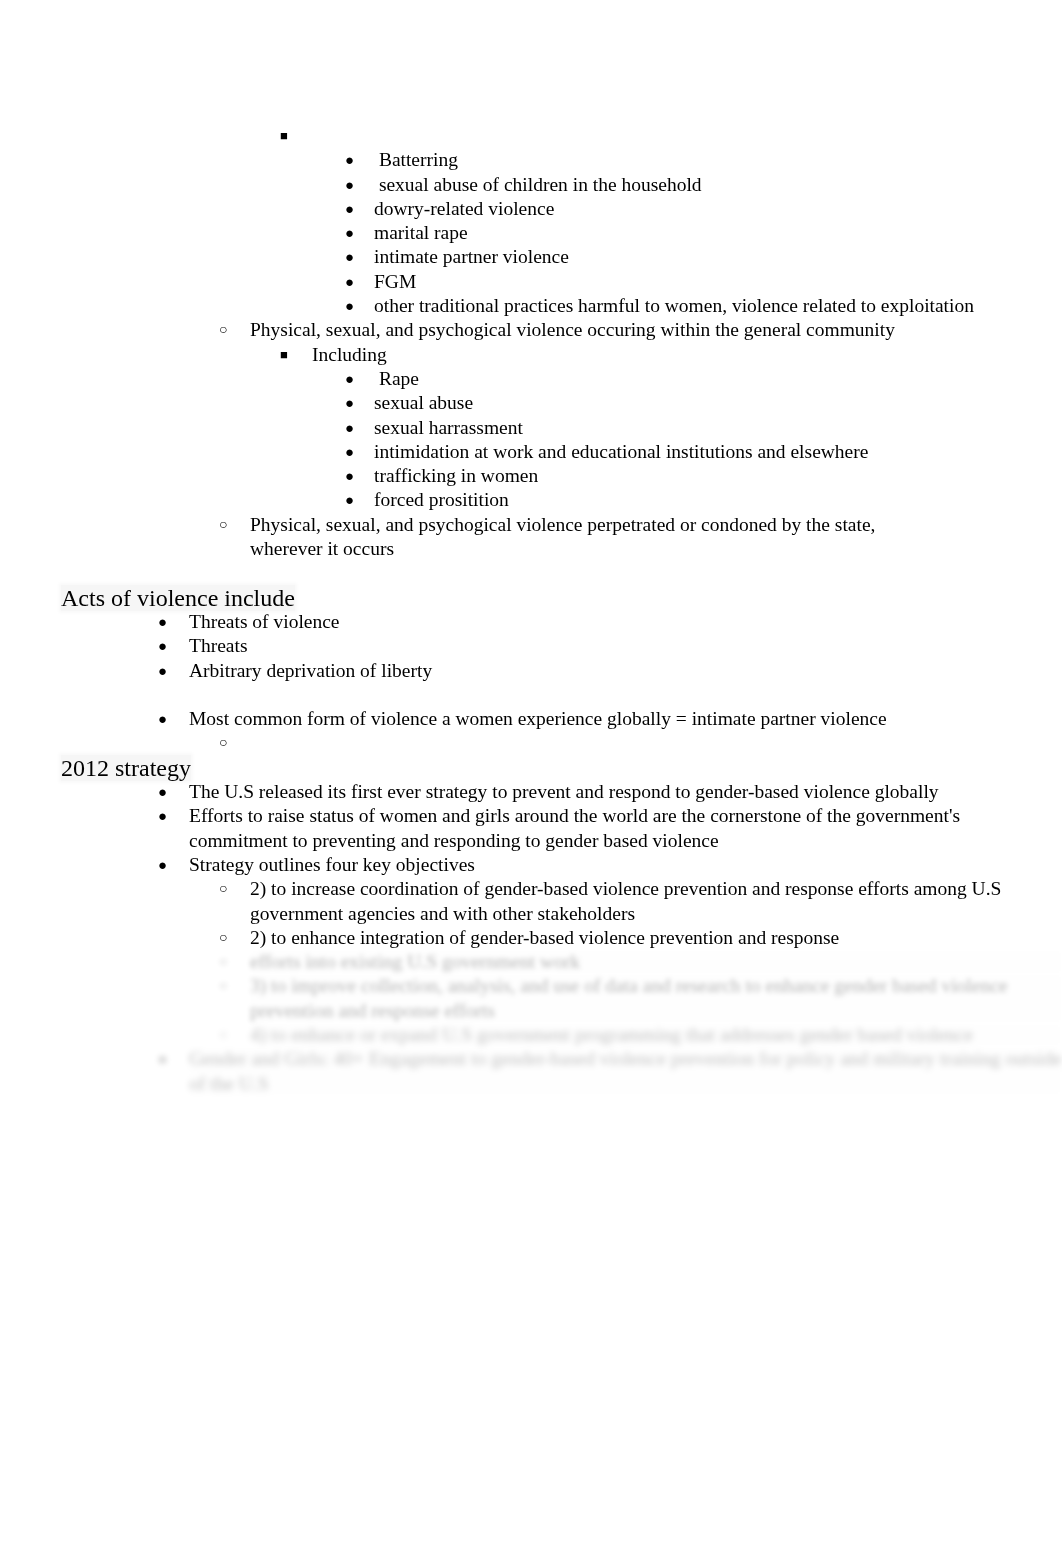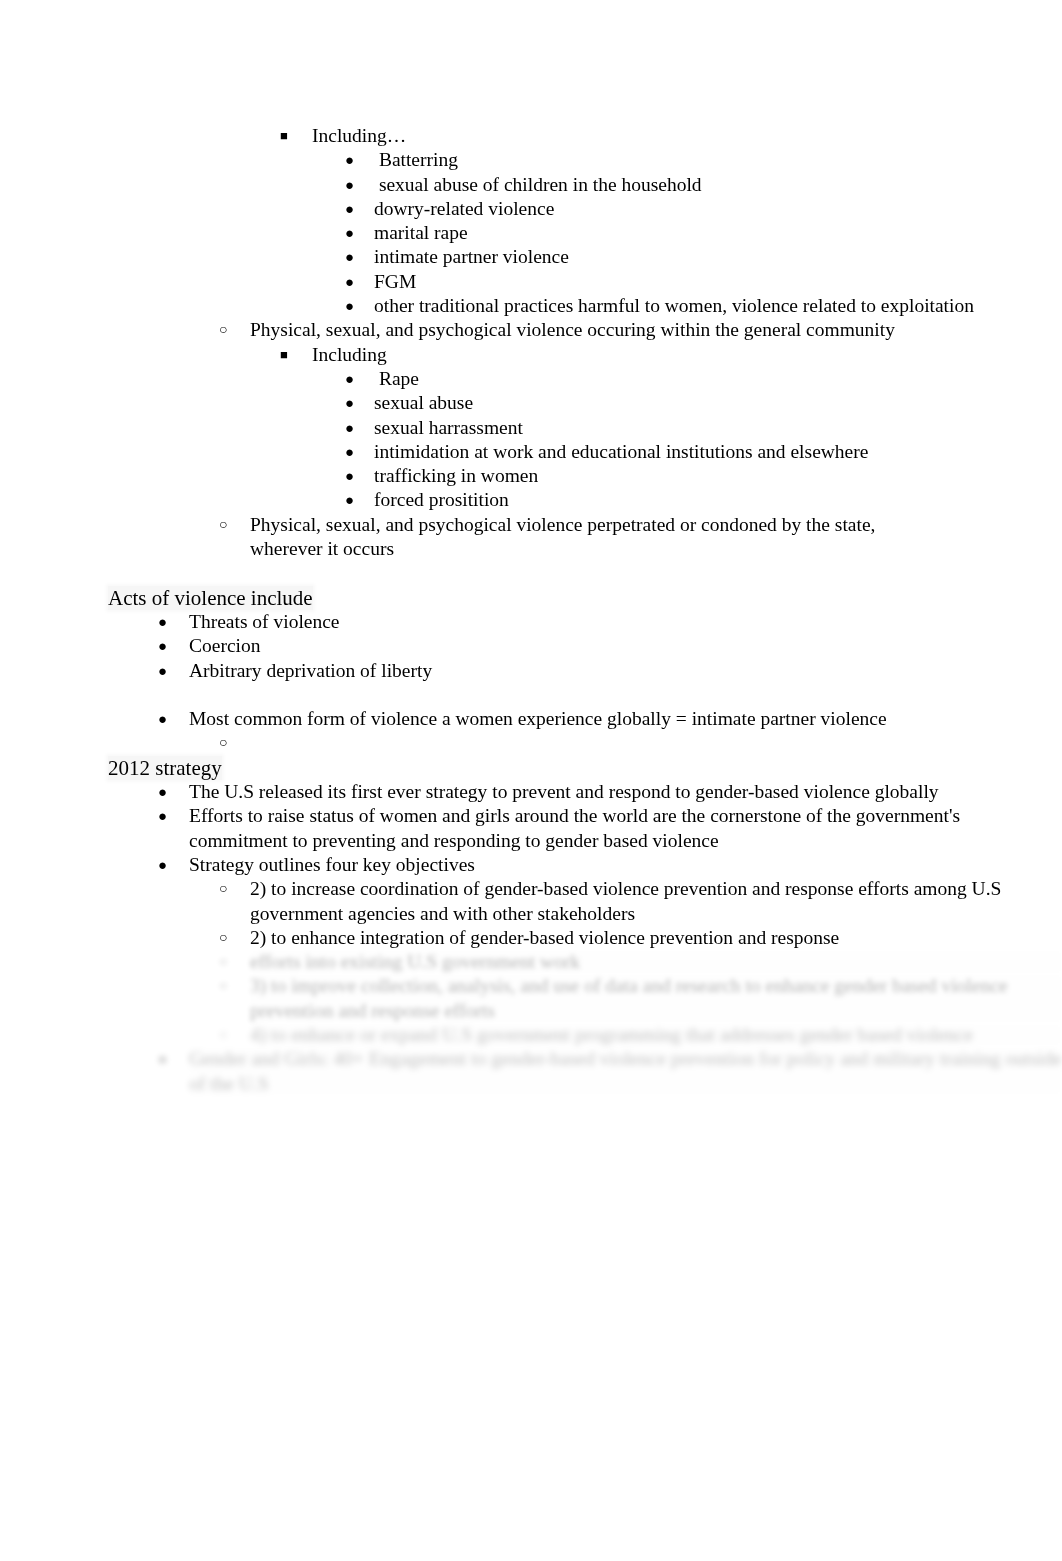--- a/index.html
+++ b/index.html
@@ -56,23 +56,23 @@
   
   .b-disc   { font-size: 15px;  line-height: 24.3px; }
   .b-circle { font-size: 14px;  line-height: 24.3px; }
   .b-square { font-size: 13px;  line-height: 24.3px; }
 
   .txt-right-pad { }
   .txt-right-pad-sm { padding-right: 112px; }
 
   
   .heading {
-    font-size: 21px;
+    font-size: 24px;
     line-height: 24.3px;
-    padding-left: 108px;
+    padding-left: 61px;
   }
   .heading .txt {
     display: inline;
     background: rgba(0, 0, 0, 0.035);
     box-shadow: 0 0 3px 2px rgba(0, 0, 0, 0.028);
   }
 
   .spacer { height: 24.3px; }
 
   
@@ -89,21 +89,20 @@
   }
 </style>
 </head>
 <body>
 
 <div class="page">
   <div class="doc-body">
 
     <div class="row lvl-3">
       <span class="bullet b-square">■</span>
-      <span class="txt">Including…</span>
     </div>
 
     <div class="row lvl-4">
       <span class="bullet b-disc">●</span>
       <span class="txt"> Batterring</span>
     </div>
     <div class="row lvl-4">
       <span class="bullet b-disc">●</span>
       <span class="txt"> sexual abuse of children in the household</span>
     </div>
@@ -172,21 +171,21 @@
 
     <div class="heading">
       <span class="txt">Acts of violence include</span>
     </div>
     <div class="row lvl-1">
       <span class="bullet b-disc">●</span>
       <span class="txt">Threats of violence</span>
     </div>
     <div class="row lvl-1">
       <span class="bullet b-disc">●</span>
-      <span class="txt">Coercion</span>
+      <span class="txt">Threats</span>
     </div>
     <div class="row lvl-1">
       <span class="bullet b-disc">●</span>
       <span class="txt">Arbitrary deprivation of liberty</span>
     </div>
 
     <div class="spacer"></div>
 
     <div class="row lvl-1">
       <span class="bullet b-disc">●</span>

